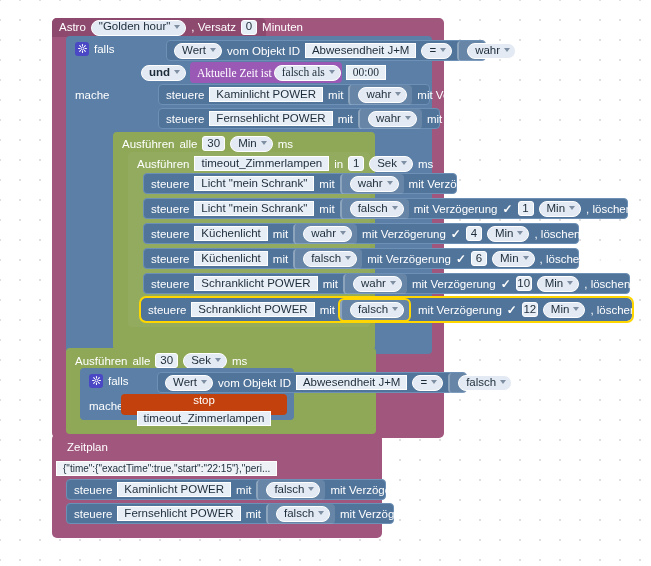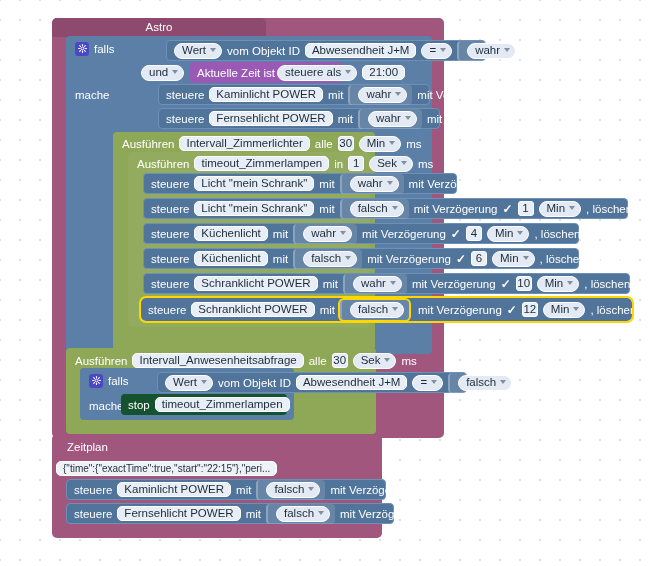--- a/index.html
+++ b/index.html
@@ -50,21 +50,21 @@
     background: #e8eef5;
     color: #1c2b3a;
     border-radius: 9px;
     padding: 1px 6px 2px 6px;
     font-size: 11.5px;
     border: 1px solid #ffffff;
     display: inline-flex;
     align-items: center;
     height: 15px;
   }
-  .field.flat { border-radius: 5px; }
+  .field.flat { border-radius: 0; }
   .field.num {
     border-radius: 3px;
     min-width: 16px;
     justify-content: center;
     padding: 1px 4px 2px 4px;
   }
   
   .dd {
     background: #e3eaf3;
     color: #1c2b3a;
@@ -108,21 +108,21 @@
     background: #4a48c4;
     border-radius: 3px;
     display: inline-flex;
     align-items: center;
     justify-content: center;
     flex: 0 0 auto;
   }
 
   
   .c-maroon  { background: #a1567d; }
-  .c-maroon-d{ background: #8e4a6e; flex-direction: column; }
+  .c-maroon-d{ background: #8e4a6e; }
   .c-blue    { background: #5b7fa6; }
   .c-blue-d  { background: #51749a; }
   .c-olive   { background: #8fa857; }
   .c-purple  { background: #9b59b6; }
 
   .selected { outline: 2px solid #ffd600; border-radius: 5px; }
 </style>
 </head>
 <body>
 
@@ -172,33 +172,33 @@
     <span class="tri"></span>
   </span>
   <span class="socket">
     <span class="dd">
       <span>wahr</span>
       <span class="tri"></span>
     </span>
   </span>
 </div>
 
-<div class="row" style="left:134px; top:62px; width:52px; background:transparent;">
+<div class="row" style="left:134px; top:62px; width:52px; background:transparent;font-weight:bold;">
   <span class="dd">
     <span>und</span>
     <span class="tri"></span>
   </span>
 </div>
-<div class="row c-purple" style="left:190px; top:62px; width:152px;">
+<div class="row c-purple" style="left:190px; top:62px; width:152px;font-family:Liberation Serif, serif;">
   <span class="lbl">Aktuelle Zeit ist</span>
   <span class="dd" style="margin-left:-3px;">
-    <span>steuere als</span>
-    <span class="tri"></span>
-  </span>
-  <span class="field flat">21:00</span>
+    <span>falsch als</span>
+    <span class="tri"></span>
+  </span>
+  <span class="field flat">00:00</span>
 </div>
 
 <div class="row" style="left:68px; top:84px; width:55px; background:transparent;">
   <span class="lbl">mache</span>
 </div>
 
 <div class="row c-blue-d" style="left:158px; top:84px; width:272px; border:1px solid #6d90b6;">
   <span class="lbl">steuere</span>
   <span class="field flat">Kaminlicht POWER</span>
   <span class="lbl">mit</span>
@@ -222,21 +222,20 @@
       <span class="tri"></span>
     </span>
   </span>
   <span class="lbl">mit Verzögerung</span>
   <span class="chkbox"></span>
 </div>
 
 <div class="blk c-olive" style="left:113px; top:132px; width:262px; height:218px;"></div>
 <div class="row" style="left:115px; top:133px; width:258px; background:transparent;">
   <span class="lbl">Ausführen</span>
-  <span class="field flat">Intervall_Zimmerlichter</span>
   <span class="lbl">alle</span>
   <span class="field num">30</span>
   <span class="dd">
     <span>Min</span>
     <span class="tri"></span>
   </span>
   <span class="lbl">ms</span>
 </div>
 
 <div class="blk c-olive" style="left:128px; top:152px; width:242px; height:175px; background:#93ab5f;"></div>
@@ -367,21 +366,20 @@
     <span>Min</span>
     <span class="tri"></span>
   </span>
   <span class="lbl">, löschen falls läuft</span>
   <span class="chkbox"></span>
 </div>
 
 <div class="blk c-olive" style="left:66px; top:348px; width:310px; height:86px;"></div>
 <div class="row" style="left:68px; top:350px; width:306px; background:transparent;">
   <span class="lbl">Ausführen</span>
-  <span class="field flat">Intervall_Anwesenheitsabfrage</span>
   <span class="lbl">alle</span>
   <span class="field num">30</span>
   <span class="dd">
     <span>Sek</span>
     <span class="tri"></span>
   </span>
   <span class="lbl">ms</span>
 </div>
 
 <div class="blk c-blue" style="left:80px; top:368px; width:214px; height:52px;"></div>
@@ -420,21 +418,21 @@
       <span>falsch</span>
       <span class="tri"></span>
     </span>
   </span>
 </div>
 
 <div class="row" style="left:82px; top:395px; width:55px; background:transparent;">
   <span class="lbl">mache</span>
 </div>
 
-<div class="row c-olive" style="left:121px; top:394px; width:166px; background:#14532d;">
+<div class="row c-olive" style="left:121px; top:394px; width:166px; background:#c2410c;flex-direction:column;">
   <span class="lbl">stop</span>
   <span class="field flat">timeout_Zimmerlampen</span>
 </div>
 
 <div class="blk c-maroon" style="left:52px; top:434px; width:330px; height:104px; border-radius:5px;"></div>
 <div class="row" style="left:60px; top:436px; width:200px; background:transparent;">
   <span class="lbl">Zeitplan</span>
 </div>
 <div class="row" style="left:52px; top:458px; width:200px; background:transparent; padding:0 4px;">
   <span class="field flat" style="font-size:10px; background:#eef2f6;">{"time":{"exactTime":true,"start":"22:15"},"peri...</span>

